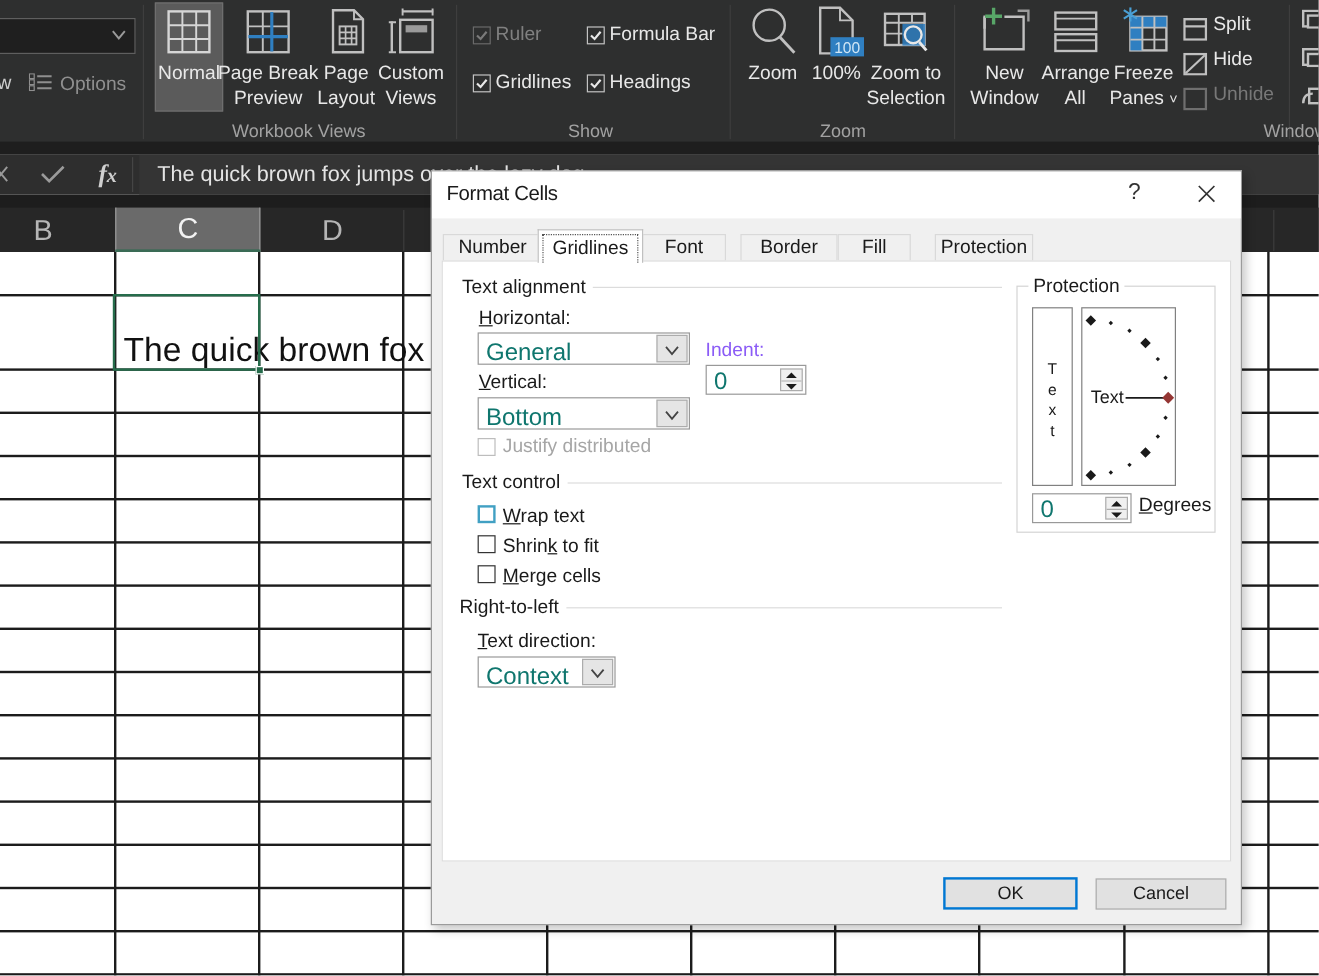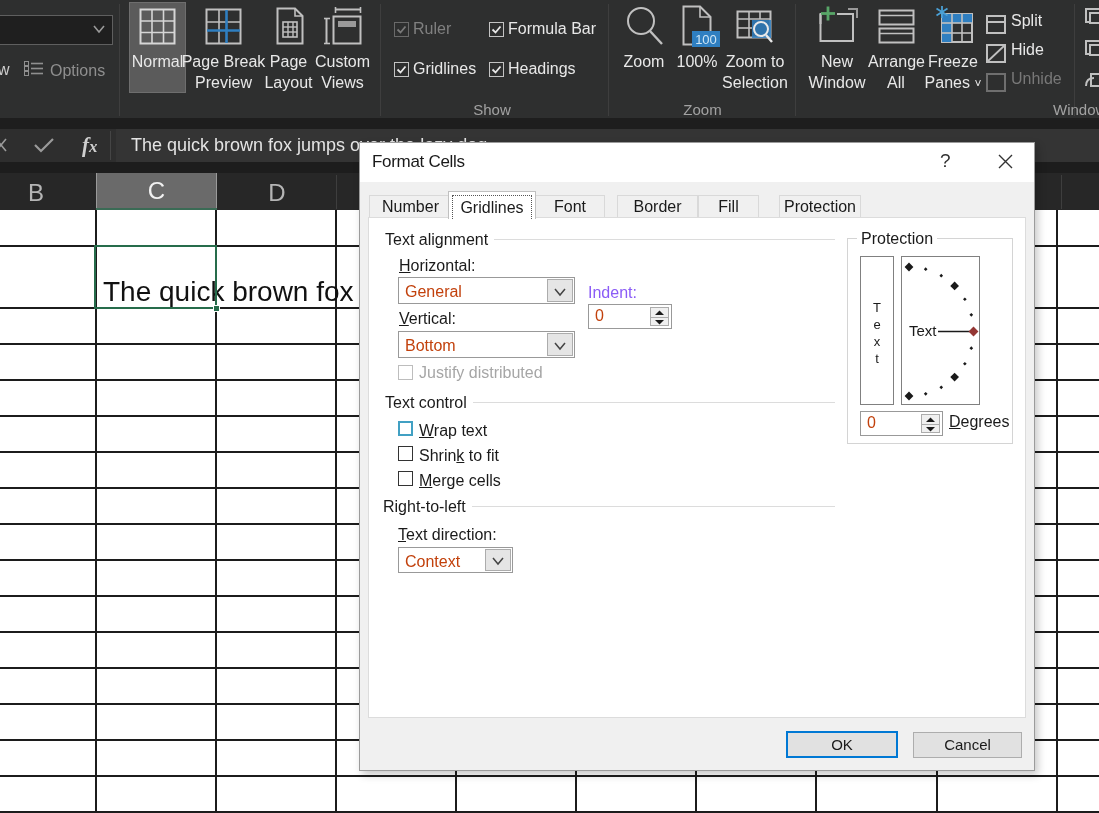--- a/index.html
+++ b/index.html
@@ -28,21 +28,21 @@
   .hline{position:absolute;left:0;width:1099px;height:2px;background:#1c1c1c;}
   
   #dlg{position:absolute;left:359px;top:142px;width:674px;height:627px;background:#f0f0f0;border:1px solid #9b9b9b;box-shadow:3px 4px 8px rgba(0,0,0,0.22);}
   #dlgtitle{position:absolute;left:0;top:0;width:674px;height:39px;background:#fff;}
   .tab{position:absolute;top:52px;height:23px;background:#f0f0f0;border:1px solid #d9d9d9;box-sizing:border-box;font-size:16px;color:#1a1a1a;text-align:center;line-height:22px;}
   #tabsel{position:absolute;top:48px;height:28px;background:#fff;border:1px solid #c0c0c0;border-bottom:none;box-sizing:border-box;font-size:16px;color:#1a1a1a;text-align:center;z-index:3;}
   #tabpage{position:absolute;left:8px;top:74px;width:658px;height:501px;background:#fff;border:1px solid #dcdcdc;box-sizing:border-box;z-index:2;}
   .dlabel{position:absolute;font-size:16px;color:#1a1a1a;white-space:nowrap;z-index:1;}
   .hairline{position:absolute;height:1px;background:#dcdcdc;z-index:0;}
   .combo{position:absolute;background:#fff;border:1px solid #999;box-sizing:border-box;}
-  .combo .txt{position:absolute;left:6px;top:5px;font-size:16px;color:#c2410c;}
+  .combo .txt{position:absolute;left:6px;top:5px;font-size:20px;color:#0f766e;}
   .combo .btn{position:absolute;right:1px;top:1px;bottom:1px;width:26px;background:#e5e5e5;border:1px solid #acacac;box-sizing:border-box;}
   .dcb{position:absolute;width:15px;height:15px;border:1px solid #333;background:#fff;box-sizing:border-box;}
   u{text-decoration:underline;}
 </style>
 </head>
 <body>
 <div id="root">
 
   <div id="ribbon">
 
@@ -99,20 +99,21 @@
       <line x1="12.5" y1="1" x2="12.5" y2="7" stroke="#c0c0c0" stroke-width="1.6"></line>
       <line x1="37.5" y1="1" x2="37.5" y2="7" stroke="#c0c0c0" stroke-width="1.6"></line>
       <line x1="3.5" y1="12" x2="3.5" y2="38" stroke="#c0c0c0" stroke-width="2"></line>
       <line x1="1" y1="12.5" x2="7" y2="12.5" stroke="#c0c0c0" stroke-width="1.6"></line>
       <line x1="1" y1="37.5" x2="7" y2="37.5" stroke="#c0c0c0" stroke-width="1.6"></line>
       <rect x="10.5" y="10.5" width="27" height="27" fill="none" stroke="#c0c0c0" stroke-width="2"></rect>
       <rect x="15" y="15" width="18" height="6" fill="#9a9a9a"></rect>
     </svg>
     <div class="rbtn-label" style="left:314px;top:51px;width:57px;">Custom<br>Views</div>
 
+    <div class="glabel" style="left:129px;width:240px;">Workbook Views</div>
     <div class="gsep" style="left:380px;"></div>
 
     <div class="cbx" style="left:394px;top:22px;border-color:#6a6a6a;">
       <svg width="13" height="13" viewBox="0 0 13 13">
           <path d="M2.5 6.5 L5.5 9.5 L10.5 3.5" stroke="#7a7a7a" stroke-width="1.8" fill="none"></path>
         </svg>
     </div>
     <div class="cbl" style="left:413px;top:20px;color:#808080;">Ruler</div>
     <div class="cbx" style="left:489px;top:22px;">
       <svg width="13" height="13" viewBox="0 0 13 13">

